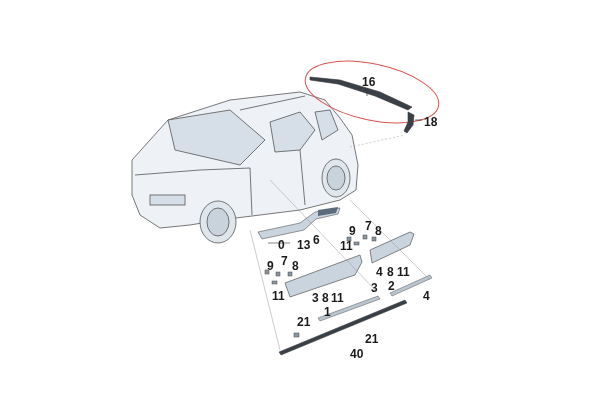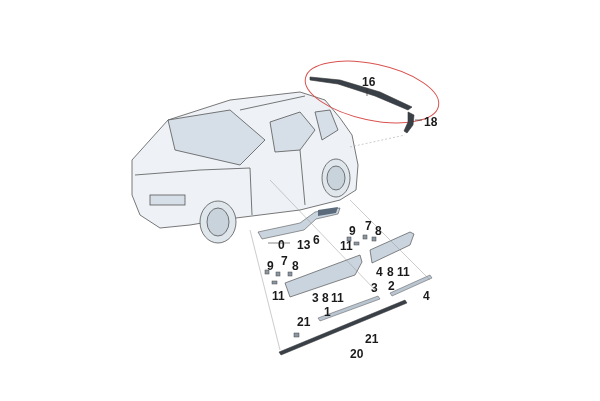--- a/index.html
+++ b/index.html
@@ -86,13 +86,13 @@
 <span class="lbl" style="left:397px;top:266px;">11</span>
 <span class="lbl" style="left:388px;top:280px;">2</span>
 <span class="lbl" style="left:312px;top:292px;">3</span>
 <span class="lbl" style="left:322px;top:292px;">8</span>
 <span class="lbl" style="left:331px;top:292px;">11</span>
 <span class="lbl" style="left:324px;top:306px;">1</span>
 <span class="lbl" style="left:371px;top:282px;">3</span>
 <span class="lbl" style="left:423px;top:290px;">4</span>
 <span class="lbl" style="left:297px;top:316px;">21</span>
 <span class="lbl" style="left:365px;top:333px;">21</span>
-<span class="lbl" style="left:350px;top:348px;">20</span>
+<span class="lbl" style="left:350px;top:348px;">40</span>
 
 </body></html>

